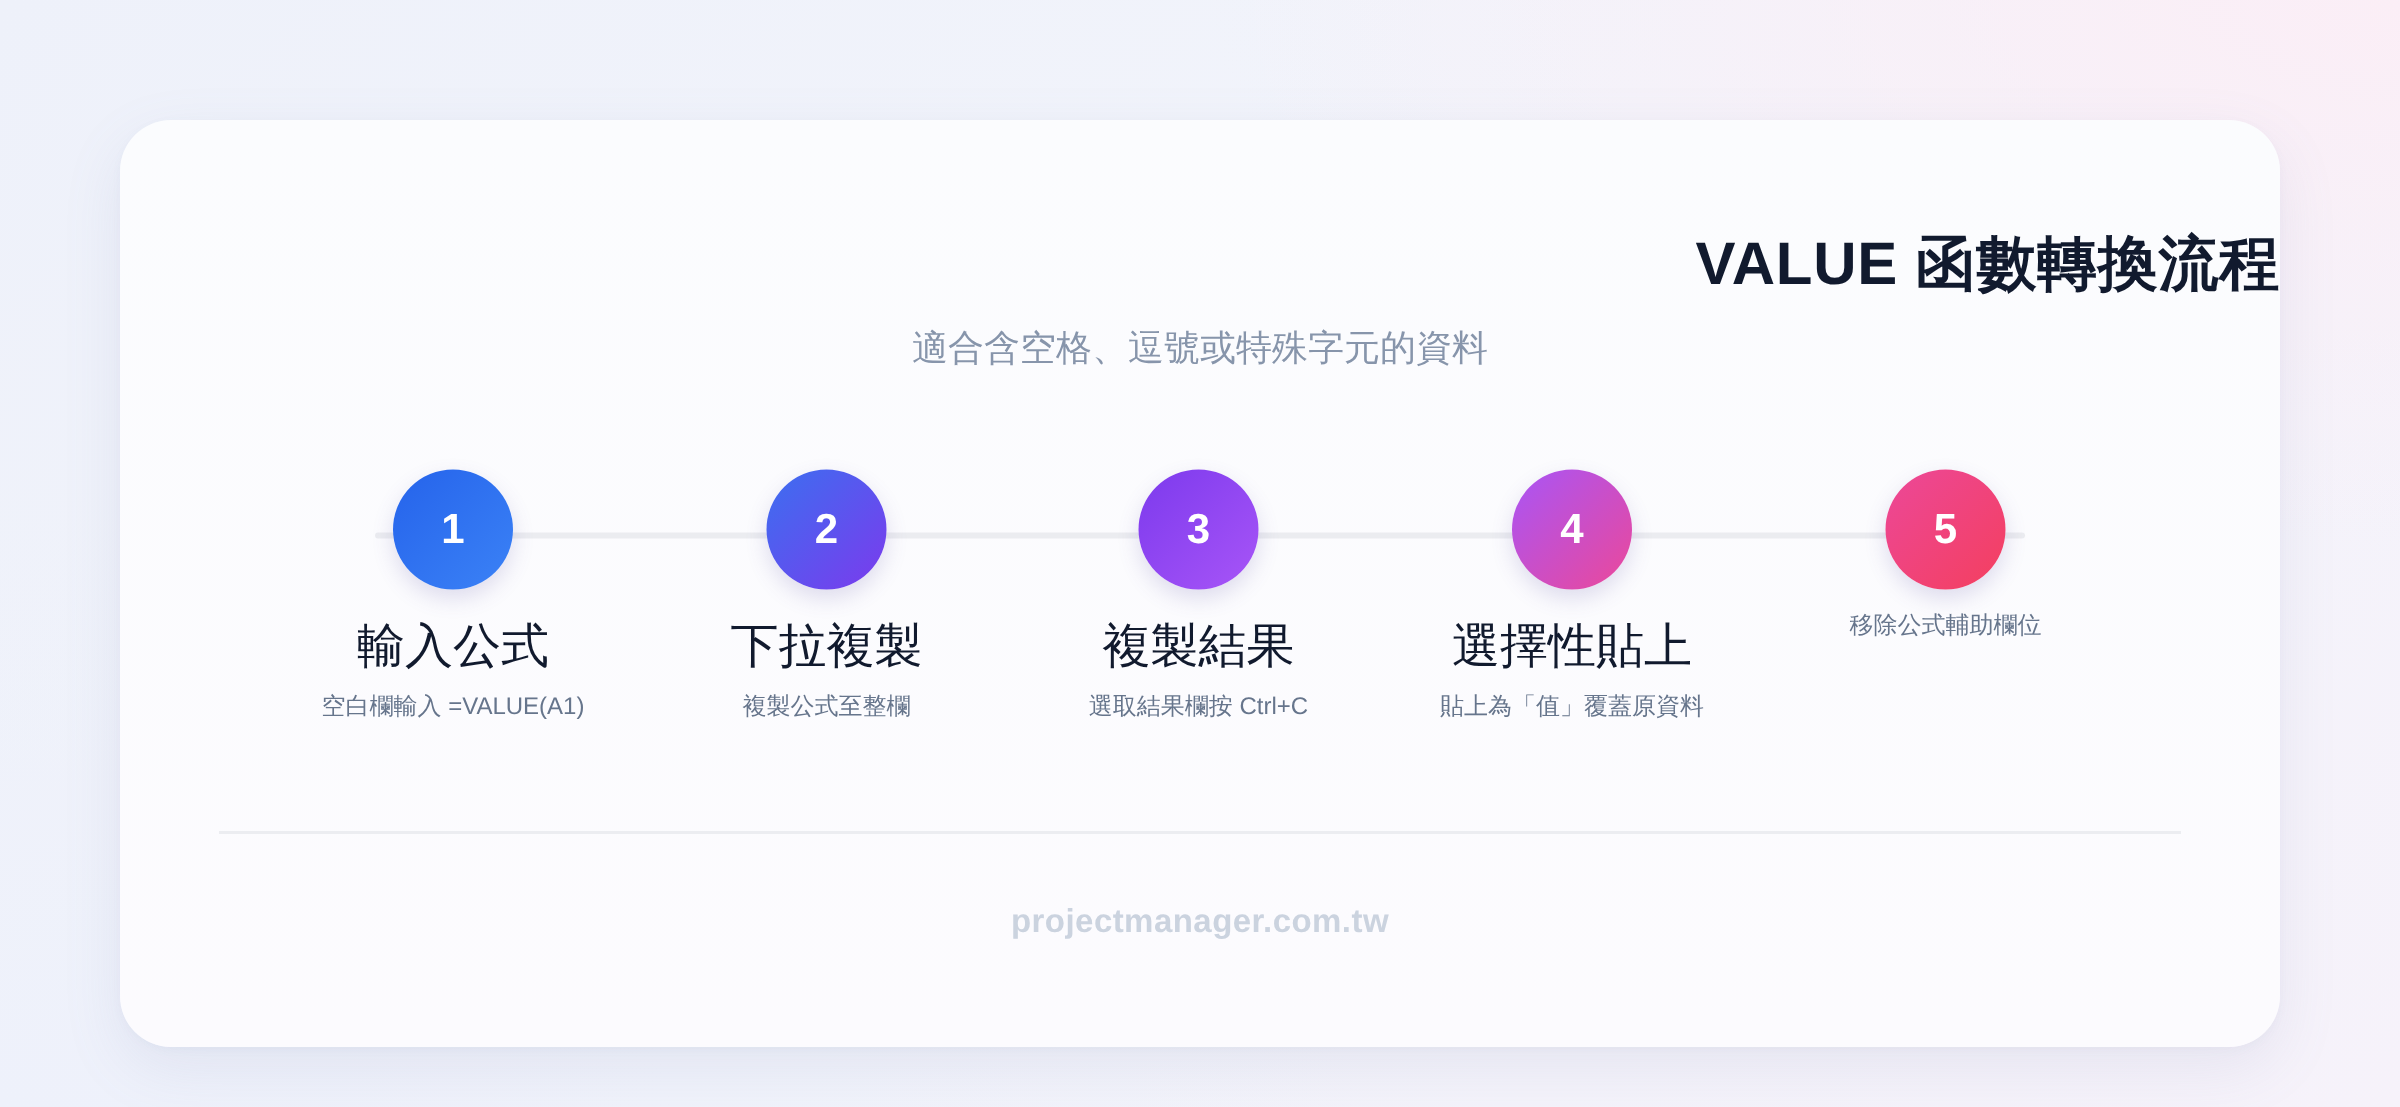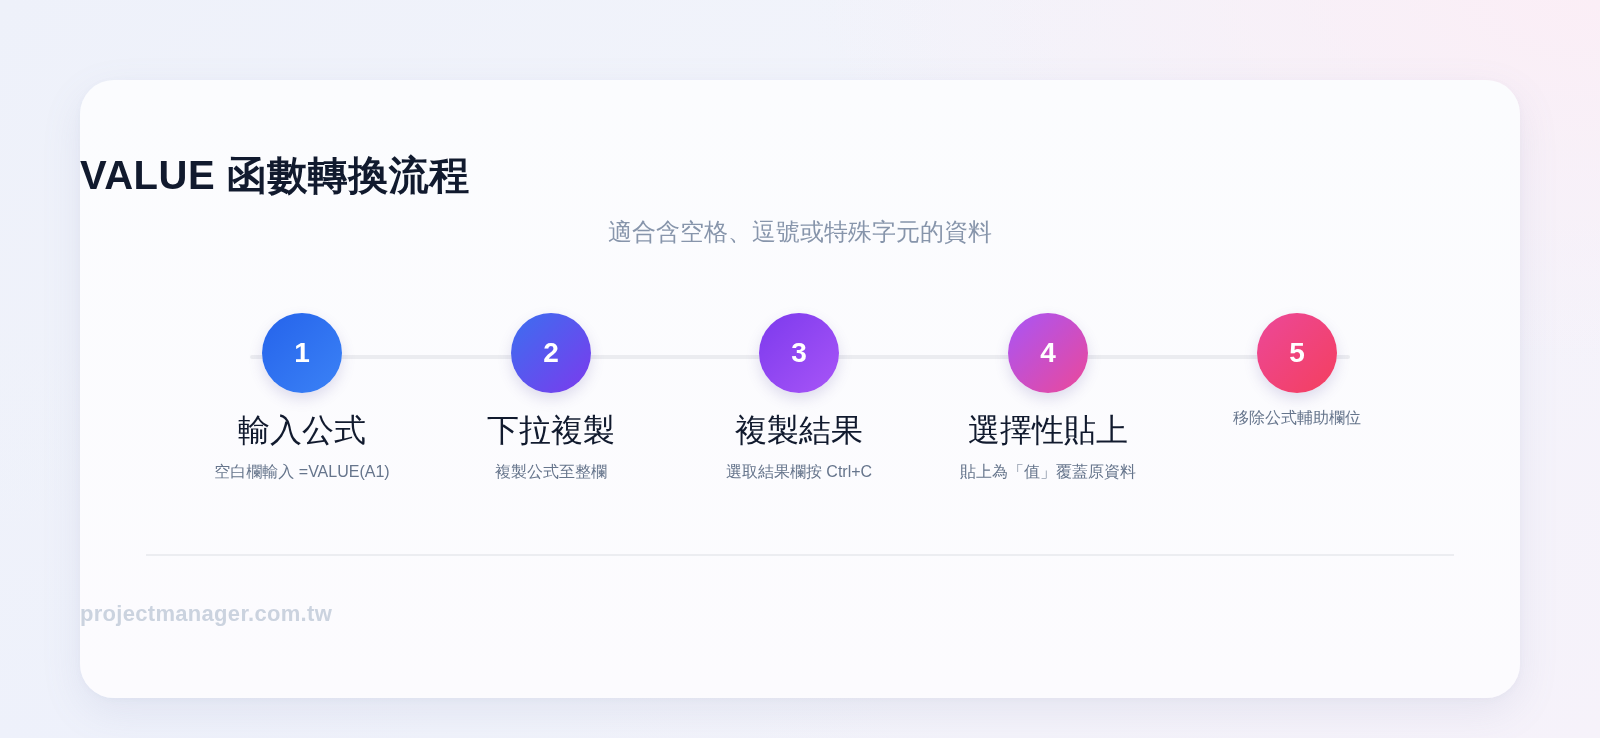--- a/index.html
+++ b/index.html
@@ -17,21 +17,21 @@
     .card {
       position: absolute;
       left: 80px; top: 80px;
       width: 1440px; height: 618px;
       background: linear-gradient(180deg, #fbfcfe 0%, #fcfbfe 100%);
       border-radius: 34px;
       box-shadow: 0 14px 40px rgba(120, 130, 170, 0.12), 0 2px 6px rgba(120,130,170,0.05);
     }
     .title {
       position: absolute; left: 0; right: 0; top: 68px;
-      text-align: left;
+      text-align: right;
       font-size: 40px; font-weight: 700;
       color: #111a2e;
       letter-spacing: 0.5px;
     }
     .subtitle {
       position: absolute; left: 0; right: 0; top: 136px;
       text-align: center;
       font-size: 24px; color: #8795ab; font-family: Liberation Serif, serif;
     }
     .track {
@@ -71,20 +71,21 @@
       white-space: nowrap;
     }
     .divider {
       position: absolute;
       left: 66px; right: 66px; top: 474px;
       height: 2px;
       background: #ecedf1;
     }
     .footer {
       position: absolute; left: 0; right: 0; top: 521px;
+      text-align: center;
       font-size: 22px; font-weight: 700;
       color: #cbd3df;
       letter-spacing: 0.3px;
     }
   </style>
 </head>
 <body>
 
 <div class="card">
   <div class="title">VALUE 函數轉換流程</div>

